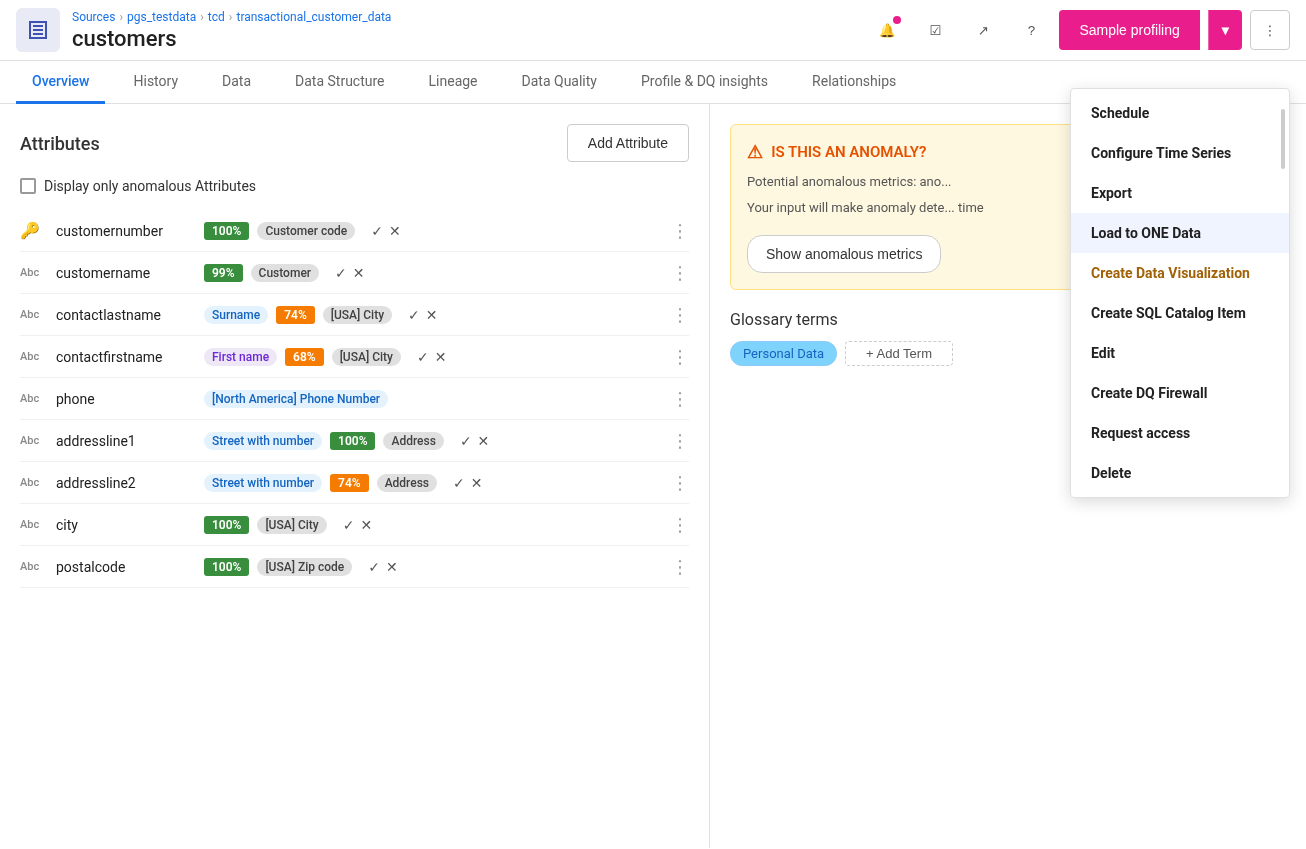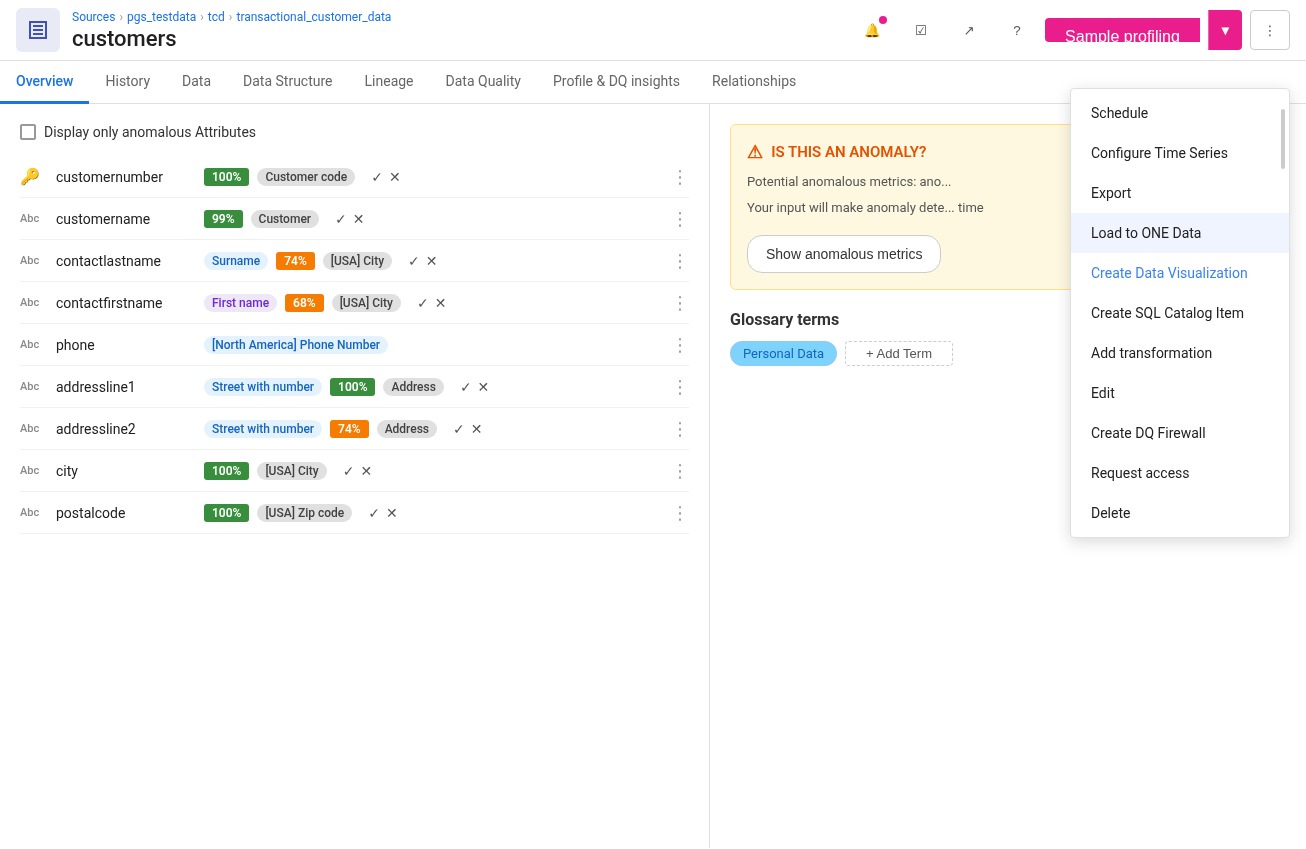--- a/index.html
+++ b/index.html
@@ -10,26 +10,26 @@
     .header-icon { width: 44px; height: 44px; background: #e8eaf6; border-radius: 6px; display: flex; align-items: center; justify-content: center; flex-shrink: 0; }
     .header-icon svg { width: 24px; height: 24px; fill: #3f51b5; }
     .header-title-area { flex: 1; }
     .breadcrumb { font-size: 12px; color: #666; display: flex; align-items: center; gap: 4px; }
     .breadcrumb a { color: #1a73e8; text-decoration: none; cursor: pointer; }
     .breadcrumb span { color: #999; }
     .page-title { font-size: 22px; font-weight: 500; color: #212121; margin-top: 2px; }
     .header-actions { display: flex; align-items: center; gap: 8px; }
     .icon-btn { width: 40px; height: 40px; border: none; background: transparent; cursor: pointer; border-radius: 50%; display: flex; align-items: center; justify-content: center; color: #555; position: relative; }
     .notification-badge { position: absolute; top: 6px; right: 6px; width: 8px; height: 8px; background: #e91e8c; border-radius: 50%; }
-    .sample-profiling-btn { background: #e91e8c; color: white; border: none; padding: 10px 20px; border-radius: 4px 0 0 4px; font-size: 16px; font-weight: 500; cursor: pointer; height: 24px; }
+    .sample-profiling-btn { background: #e91e8c; color: white; border: none; padding: 10px 20px; border-radius: 4px 0 0 4px; font-size: 14px; font-weight: 500; cursor: pointer; height: 40px; }
     .sample-profiling-dropdown { background: #e91e8c; color: white; border: none; border-left: 1px solid rgba(255,255,255,0.3); padding: 0 10px; border-radius: 0 4px 4px 0; cursor: pointer; height: 40px; display: flex; align-items: center; }
     .more-btn { width: 40px; height: 40px; border: 1px solid #ccc; background: white; border-radius: 4px; cursor: pointer; display: flex; align-items: center; justify-content: center; color: #555; }
 
     
-    .tabs { display: flex; border-bottom: 1px solid #e0e0e0; padding: 0 0; gap: 0; }
+    .tabs { display: flex; border-bottom: 1px solid #e0e0e0; padding: 0 16px; gap: 12px; }
     .tab { padding: 12px 16px; cursor: pointer; font-size: 14px; color: #666; border-bottom: 3px solid transparent; margin-bottom: -1px; white-space: nowrap; }
     .tab.active { color: #1a73e8; border-bottom-color: #1a73e8; font-weight: 500; }
 
     
     .main { display: flex; height: calc(849px - 105px); overflow: hidden; }
 
     
     .left-panel { width: 710px; padding: 20px; overflow-y: auto; border-right: 1px solid #e0e0e0; flex-shrink: 0; }
     .attributes-header { display: flex; align-items: center; justify-content: space-between; margin-bottom: 16px; }
     .attributes-title { font-size: 18px; font-weight: 500; }
@@ -58,33 +58,33 @@
     .right-panel { flex: 1; padding: 20px; overflow-y: auto; }
 
     
     .anomaly-card { background: #fff8e1; border: 1px solid #ffe082; border-radius: 6px; padding: 16px; margin-bottom: 20px; }
     .anomaly-header { display: flex; align-items: center; gap: 8px; font-weight: 600; font-size: 15px; color: #e65100; margin-bottom: 10px; }
     .anomaly-text { font-size: 13px; color: #555; margin-bottom: 6px; line-height: 1.5; }
     .show-anomalous-btn { margin-top: 12px; border: 1px solid #ccc; background: white; padding: 10px 18px; border-radius: 15px; cursor: pointer; font-size: 14px; color: #333; }
 
     
     .glossary-section { margin-bottom: 20px; }
-    .section-title { font-size: 16px; font-weight: 700; margin-bottom: 12px; }
+    .section-title { font-size: 16px; font-weight: 400; margin-bottom: 12px; }
     .glossary-tags { display: flex; align-items: center; gap: 8px; flex-wrap: wrap; }
     .glossary-tag { padding: 4px 12px; border-radius: 12px; font-size: 13px; background: #7dd3fc; color: #1565c0; border: 1px solid #90caf9; cursor: pointer; }
     .add-term-btn { padding: 4px 20px; border-radius: 4px; font-size: 13px; border: 1px dashed #ccc; background: white; cursor: pointer; color: #555; }
 
     
     .summary-section { }
     .summary-list { padding-left: 20px; margin-top: 8px; }
     .summary-list li { margin-bottom: 6px; font-size: 14px; color: #555; }
     .dropdown-menu { position: fixed; top: 88px; right: 16px; background: white; border: 1px solid #e0e0e0; border-radius: 4px; box-shadow: 0 4px 16px rgba(0,0,0,0.15); z-index: 200; min-width: 220px; padding: 4px 0; }
-    .dropdown-item { padding: 12px 20px; cursor: pointer; font-size: 14px; color: #212121; white-space: nowrap; }
+    .dropdown-item { padding: 12px 20px; cursor: pointer; font-size: 14px; color: #212121; white-space: nowrap; font-weight: bold; }
     .dropdown-item.highlighted { background: #f0f4ff; }
-    .dropdown-item.disabled { color: #3b82f6; cursor: default; }
+    .dropdown-item.disabled { color: #a16207; cursor: default; }
     .scrollbar-indicator { position: absolute; right: 4px; top: 20px; width: 4px; height: 60px; background: #ccc; border-radius: 2px; }
   </style>
 </head>
 <body>
 
 <div class="header">
   <div class="header-icon">
     <svg viewBox="0 0 24 24" xmlns="http://www.w3.org/2000/svg">
       <path d="M3 3h18v18H3V3zm16 16V5H5v14h14zM7 7h10v2H7V7zm0 4h10v2H7v-2zm0 4h10v2H7v-2z"></path>
     </svg>
@@ -132,20 +132,24 @@
   <div class="tab">Data Structure</div>
   <div class="tab">Lineage</div>
   <div class="tab">Data Quality</div>
   <div class="tab">Profile &amp; DQ insights</div>
   <div class="tab">Relationships</div>
 </div>
 
 <div class="main">
 
   <div class="left-panel">
+    <div class="attributes-header">
+      <div class="attributes-title">Attributes</div>
+      <button class="add-attribute-btn">Add Attribute</button>
+    </div>
     <div class="filter-row">
       <div class="checkbox"></div>
       <span>Display only anomalous Attributes</span>
     </div>
 
     <div class="attr-row">
       <span class="attr-key-icon" style="color:#f59e0b; font-size:16px;">🔑</span>
       <span class="attr-name">customernumber</span>
       <span class="score-badge score-green">100%</span>
       <span class="tag tag-gray">Customer code</span>
@@ -275,19 +279,18 @@
   </div>
 </div>
 
 <div class="dropdown-menu">
   <div class="dropdown-item">Schedule</div>
   <div class="dropdown-item">Configure Time Series</div>
   <div class="dropdown-item">Export</div>
   <div class="dropdown-item highlighted">Load to ONE Data</div>
   <div class="dropdown-item disabled">Create Data Visualization</div>
   <div class="dropdown-item">Create SQL Catalog Item</div>
-  <div class="dropdown-item">Add transformation</div>
   <div class="dropdown-item">Edit</div>
   <div class="dropdown-item">Create DQ Firewall</div>
   <div class="dropdown-item">Request access</div>
   <div class="dropdown-item">Delete</div>
   <div class="scrollbar-indicator"></div>
 </div>
 
 </body></html>

